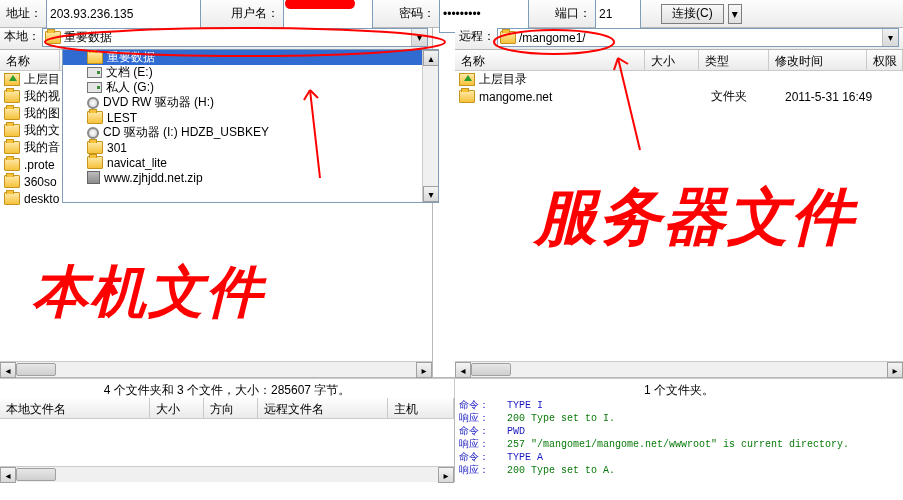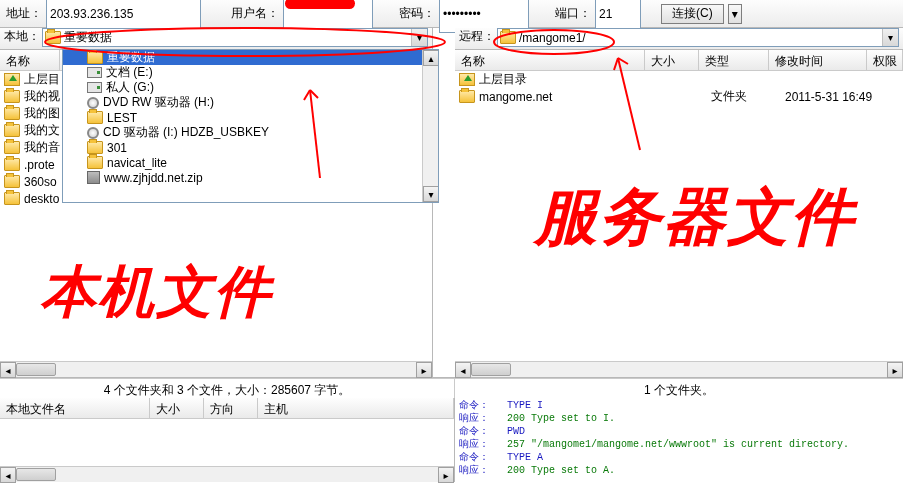--- a/index.html
+++ b/index.html
@@ -350,20 +350,21 @@
   <div class="cell left-c">4 个文件夹和 3 个文件，大小：285607 字节。</div>
   <div class="cell right-c">1 个文件夹。</div>
 </div>
 
 <div class="bottom">
   <div class="queue">
     <div class="queue-cols">
       <div class="col" style="width:150px">本地文件名</div>
       <div class="col small">大小</div>
       <div class="col small">方向</div>
+      <div class="col" style="width:130px">远程文件名</div>
       <div class="col" style="flex:1">主机</div>
     </div>
     <div style="flex:1;background:#fff"></div>
     <div class="hscroll">
       <div class="arr" style="left:0">◂</div>
       <div class="thumb"></div>
       <div class="arr" style="right:0">▸</div>
     </div>
   </div>
   <div class="log">
@@ -417,14 +418,14 @@
 </div>
 
 <svg class="anno-svg" width="903" height="500">
   <ellipse cx="245" cy="42" rx="200" ry="14" fill="none" stroke="#f00" stroke-width="2"></ellipse>
   <ellipse cx="554" cy="42" rx="60" ry="12" fill="none" stroke="#f00" stroke-width="2"></ellipse>
   <path d="M320 178 L310 90" stroke="#f00" stroke-width="2" fill="none"></path>
   <path d="M310 90 l-6 10 M310 90 l8 8" stroke="#f00" stroke-width="2" fill="none"></path>
   <path d="M640 150 L618 58" stroke="#f00" stroke-width="2" fill="none"></path>
   <path d="M618 58 l-4 12 M618 58 l10 6" stroke="#f00" stroke-width="2" fill="none"></path>
 </svg>
-<div class="red-text" style="left:40px;top:255px">本机文件</div>
+<div class="red-text" style="left:32px;top:255px">本机文件</div>
 <div class="red-text" style="left:535px;top:175px;font-size:62px">服务器文件</div>
 
 </body></html>

